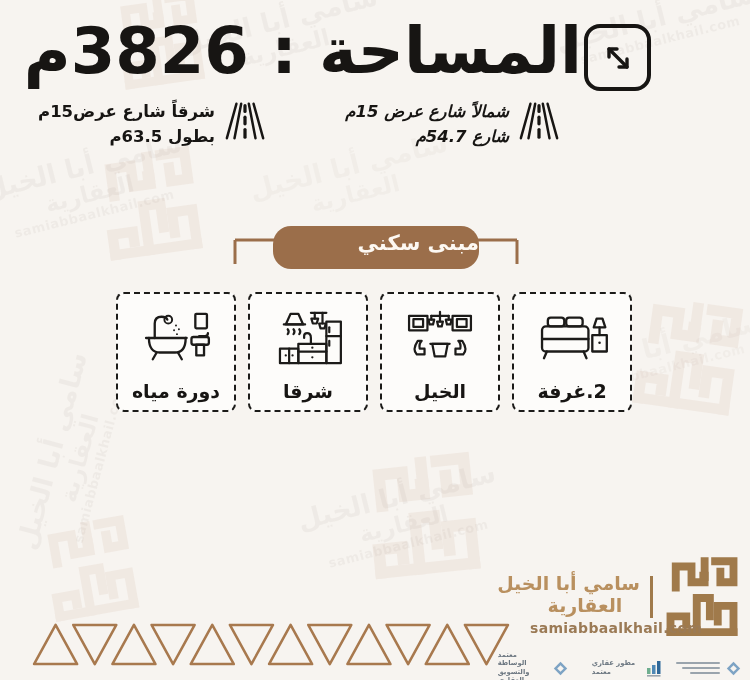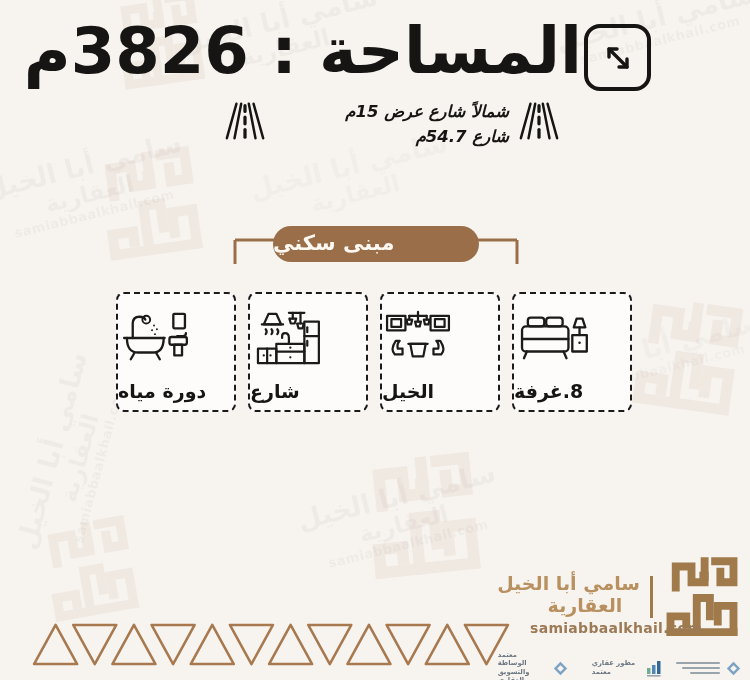--- a/index.html
+++ b/index.html
@@ -50,33 +50,33 @@
   .street-north { right:190px;font-style:italic; }
   .street-east  { right:484px; }
   .street-text {
     direction:rtl; text-align:right; color:#171513;
     font-size:16.5px; font-weight:bold; line-height:1.5; white-space:nowrap;
   }
   .road-icon svg { display:block; }
   
   .banner-bracket { position:absolute; top:236px; left:233px; width:286px; height:30px; z-index:1; }
   .banner-pill {
-    position:absolute; top:226px; left:273px; width:206px; height:36px; z-index:2;
+    position:absolute; top:226px; left:273px; width:206px; height:43px; z-index:2;
     background:#9b6e4a; border-radius:18px; color:#fdf8f2;
-    font-size:21px; font-weight:bold; text-align:left; line-height:35px; direction:rtl;
+    font-size:21px; font-weight:bold; text-align:right; line-height:35px; direction:rtl;
   }
   
   .features {
     position:absolute; top:292px; left:116px; width:516px; z-index:2;
     display:flex; flex-direction:row; gap:12px;
   }
   .feature-box {
     width:120px; height:120px; background:#fdfcfa;
     border:2px dashed #1c1b19; border-radius:8px;
-    display:flex; flex-direction:column; align-items:flex-start; justify-content:flex-end;
+    display:flex; flex-direction:column; align-items:center; justify-content:flex-end;
     padding-bottom:9px;
   }
   .feature-icon { flex:1; display:flex; align-items:center; justify-content:center; }
   .feature-label {
     font-size:19px; font-weight:bold; color:#171513; direction:rtl; line-height:1;
   }
   
   .triangles { position:absolute; left:28px; top:621px; width:488px; height:47px; z-index:2; }
   
   .brand-logo { position:absolute; top:556px; right:6px; width:84px; height:84px; z-index:2; color:#a07a4b; }
@@ -187,20 +187,24 @@
         <path d="M31,3 L41,39"></path>
           <path d="M26,3 L33,39"></path>
         <path d="M22,5 V11" stroke-width="3.4"></path>
           <path d="M22,17 V24" stroke-width="3.4"></path>
           <path d="M22,30 V38" stroke-width="3.4"></path>
       </svg>
     </div>
   </div>
 
   <div class="street street-east">
+    <div class="street-text">
+      <div>شرقاً شارع عرض15م</div>
+      <div>بطول 63.5م</div>
+    </div>
     <div class="road-icon">
       <svg width="42" height="42" viewBox="0 0 44 42" fill="none" stroke="#171513" stroke-width="2.6" stroke-linecap="round">
         <path d="M13,3 L3,39"></path>
           <path d="M18,3 L11,39"></path>
         <path d="M31,3 L41,39"></path>
           <path d="M26,3 L33,39"></path>
         <path d="M22,5 V11" stroke-width="3.4"></path>
           <path d="M22,17 V24" stroke-width="3.4"></path>
           <path d="M22,30 V38" stroke-width="3.4"></path>
       </svg>
@@ -259,21 +263,21 @@
           <path d="M27,44 H56"></path>
           <circle cx="41.5" cy="40" r="1.2" fill="#1c1b19" stroke="none"></circle>
           <circle cx="41.5" cy="50" r="1.2" fill="#1c1b19" stroke="none"></circle>
           <path d="M40,36 V30 Q40,25 36,25 Q33,25 33,28 V30"></path>
           <rect x="8" y="41" width="19" height="15"></rect>
           <path d="M17.5,41 V56"></path>
           <circle cx="14" cy="48" r="1.2" fill="#1c1b19" stroke="none"></circle>
           <circle cx="21" cy="48" r="1.2" fill="#1c1b19" stroke="none"></circle>
         </svg>
       </div>
-      <div class="feature-label">شارع</div>
+      <div class="feature-label">شرقا</div>
     </div>
 
     <div class="feature-box">
       <div class="feature-icon">
         <svg width="72" height="58" viewBox="0 0 74 60" fill="none" stroke="#1c1b19" stroke-width="2.3" stroke-linecap="round" stroke-linejoin="round">
           <rect x="5" y="7" width="19" height="15"></rect>
             <rect x="9.5" y="10.5" width="10" height="8"></rect>
           <rect x="50" y="7" width="19" height="15"></rect>
             <rect x="54.5" y="10.5" width="10" height="8"></rect>
           <path d="M37,3 V7"></path>
@@ -301,21 +305,21 @@
           <rect x="8" y="18" width="48" height="26" rx="4"></rect>
           <path d="M8,31 H56"></path>
           <path d="M13,44 L10,51"></path>
             <path d="M51,44 L54,51"></path>
           <rect x="60" y="27" width="15" height="17"></rect>
           <circle cx="67.5" cy="35" r="1.3" fill="#1c1b19" stroke="none"></circle>
           <path d="M67.5,27 V19"></path>
           <path d="M61.5,19 H73.5 L70.5,10 H64.5 Z"></path>
         </svg>
       </div>
-      <div class="feature-label">8.غرفة</div>
+      <div class="feature-label">2.غرفة</div>
     </div>
   </div>
 
   <svg class="triangles" viewBox="0 0 490 48" fill="none" stroke="#a8794e" stroke-width="2.6" stroke-linejoin="round">
     <polygon points="2,44 24,4 46,44"></polygon>
       <polygon points="42,4 86,4 64,44"></polygon>
     <polygon points="82,44 104,4 126,44"></polygon>
       <polygon points="122,4 166,4 144,44"></polygon>
     <polygon points="162,44 184,4 206,44"></polygon>
       <polygon points="202,4 246,4 224,44"></polygon>

